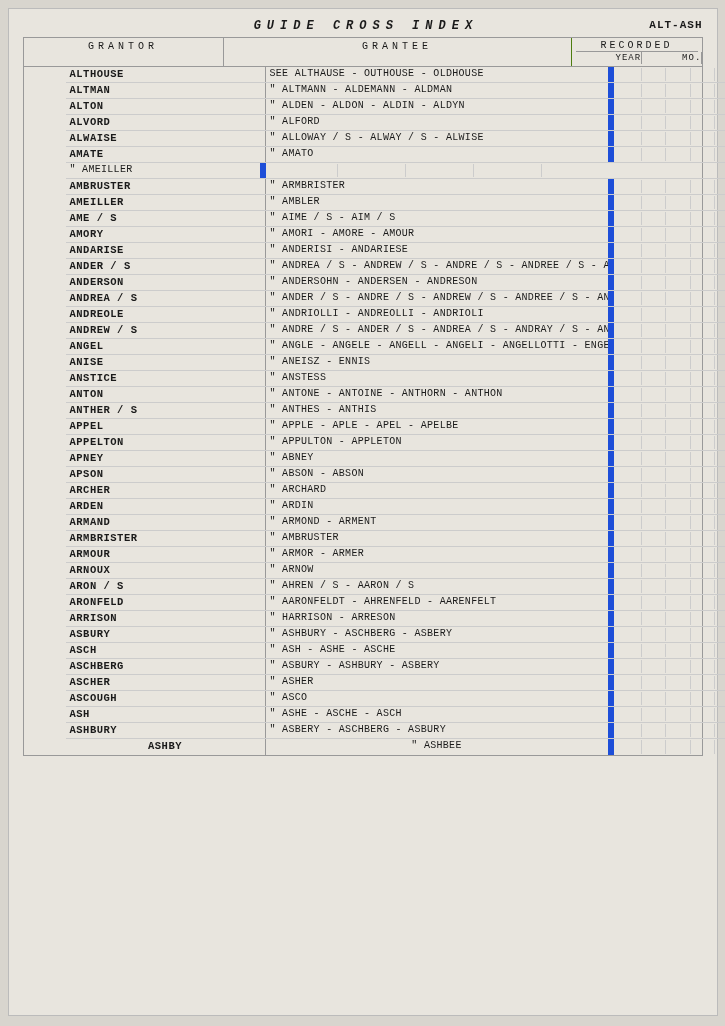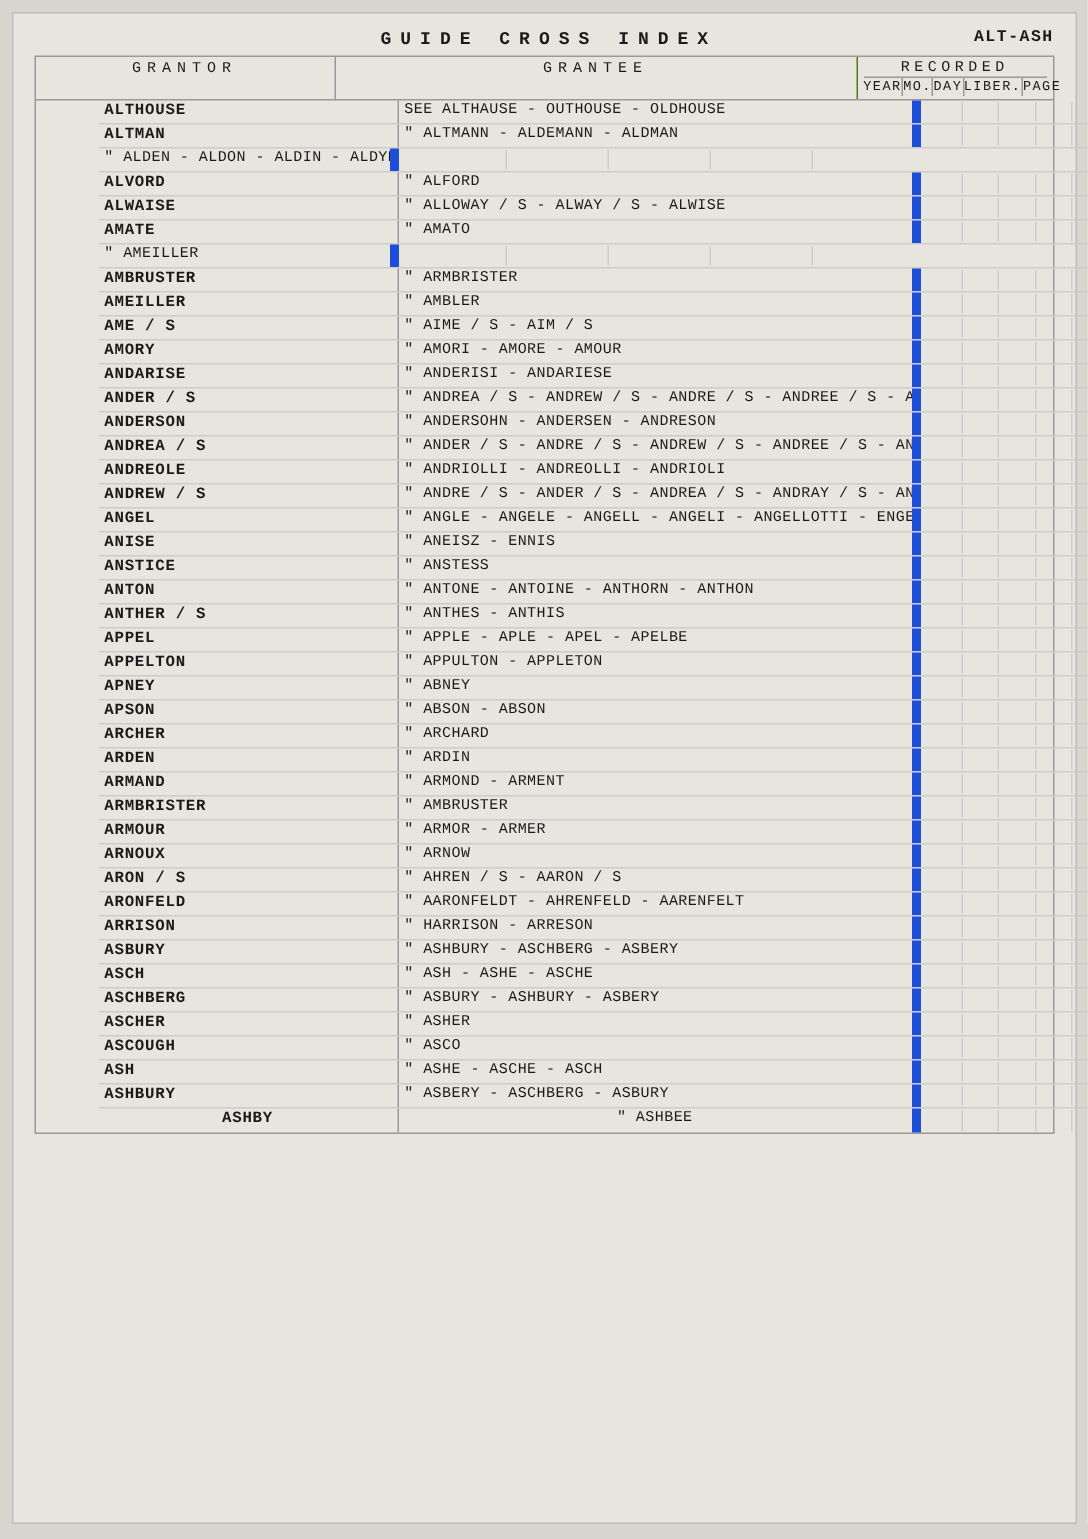--- a/index.html
+++ b/index.html
@@ -25,20 +25,21 @@
       align-items: flex-start;
       margin-bottom: 4px;
     }
     .page-title {
       flex: 1;
       text-align: center;
       letter-spacing: 6px;
       font-size: 12px;
       font-weight: bold;
       text-transform: uppercase;
+      font-style: italic;
     }
     .page-ref {
       font-size: 11px;
       font-weight: bold;
       letter-spacing: 1px;
       white-space: nowrap;
     }
     .table-wrapper {
       border: 1px solid #999;
       width: 100%;
@@ -72,20 +73,21 @@
       display: grid;
       grid-template-columns: 1fr 1fr 1fr 1fr 1fr;
       border-top: 1px solid #999;
     }
     .recorded-sub-col {
       text-align: center;
       font-size: 9px;
       letter-spacing: 1px;
       padding: 1px 0;
       border-right: 1px solid #999;
+      margin-left: 40px;
     }
     .recorded-sub-col:last-child {
       border-right: none;
     }
     .data-rows {
       width: 100%;
       margin-left: 42px;
     }
     .data-row {
       display: grid;
@@ -172,20 +174,21 @@
           <div class="cell-grantee">"  ALTMANN - ALDEMANN - ALDMAN</div>
           <div class="cell-recorded">
             <div class="rec-cell"></div>
             <div class="rec-cell"></div>
             <div class="rec-cell"></div>
             <div class="rec-cell"></div>
             <div class="rec-cell"></div>
           </div>
         </div>
         <div class="data-row">
+          <div class="cell-grantor">ALTON</div>
           <div class="cell-grantee">"  ALDEN - ALDON - ALDIN - ALDYN</div>
           <div class="cell-recorded">
             <div class="rec-cell"></div>
             <div class="rec-cell"></div>
             <div class="rec-cell"></div>
             <div class="rec-cell"></div>
             <div class="rec-cell"></div>
           </div>
         </div>
         <div class="data-row">

